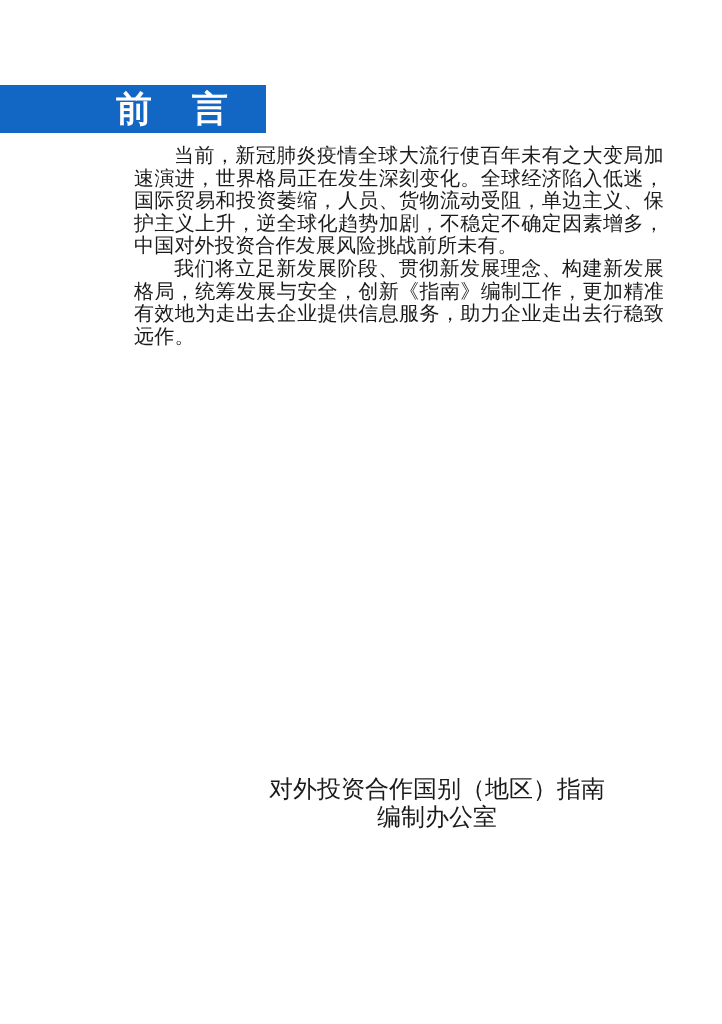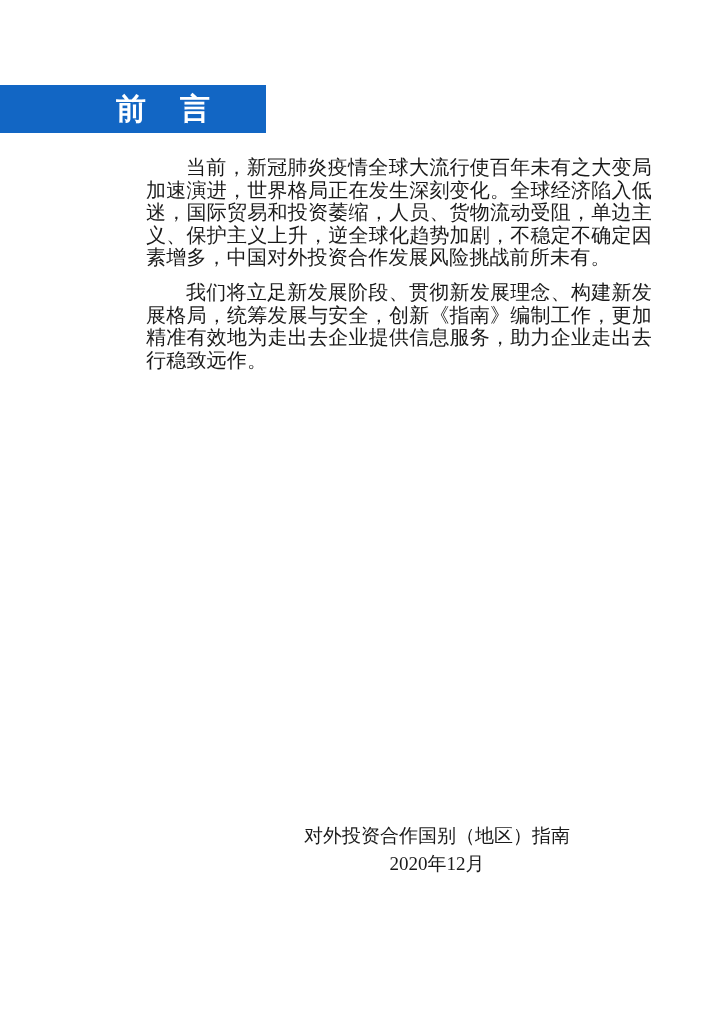--- a/index.html
+++ b/index.html
@@ -22,50 +22,50 @@
     top: 85px;
     width: 266px;
     height: 48px;
     background: #1266C4;
     display: flex;
     align-items: center;
   }
   .title-text {
     margin-left: 116px;
     color: #ffffff;
-    font-size: 30px;
+    font-size: 36px;
     font-weight: bold;
     letter-spacing: 2px;
     font-family: "Liberation Sans", "DejaVu Sans", sans-serif;
     white-space: nowrap;
   }
   .body-text {
     position: absolute;
     left: 134px;
     top: 144px;
     width: 530px;
     font-size: 20px;
     line-height: 22.6px;
     text-align: justify;
     text-justify: inter-ideograph;
     letter-spacing: 0.2px;
   }
   .body-text p {
-    margin: 12px;
+    margin: 0;
     padding: 0;
     text-indent: 2em;
   }
   .signature {
     position: absolute;
     left: 134px;
-    top: 822px;
+    top: 776px;
     width: 530px;
     text-align: center;
     transform: translateX(38px);
-    font-size: 19px;
+    font-size: 24px;
     line-height: 27.5px;
   }
   .signature div {
     white-space: nowrap;
   }
 </style>
 </head>
 <body>
 
 <div class="page">
@@ -74,16 +74,16 @@
     <span class="title-text">前　言</span>
   </div>
 
   <div class="body-text">
     <p>当前，新冠肺炎疫情全球大流行使百年未有之大变局加速演进，世界格局正在发生深刻变化。全球经济陷入低迷，国际贸易和投资萎缩，人员、货物流动受阻，单边主义、保护主义上升，逆全球化趋势加剧，不稳定不确定因素增多，中国对外投资合作发展风险挑战前所未有。</p>
     <p>我们将立足新发展阶段、贯彻新发展理念、构建新发展格局，统筹发展与安全，创新《指南》编制工作，更加精准有效地为走出去企业提供信息服务，助力企业走出去行稳致远作。</p>
   </div>
 
   <div class="signature">
     <div>对外投资合作国别（地区）指南</div>
-    <div>2020年12月</div>
+    <div>编制办公室</div>
   </div>
 
 </div>
 
 </body></html>

